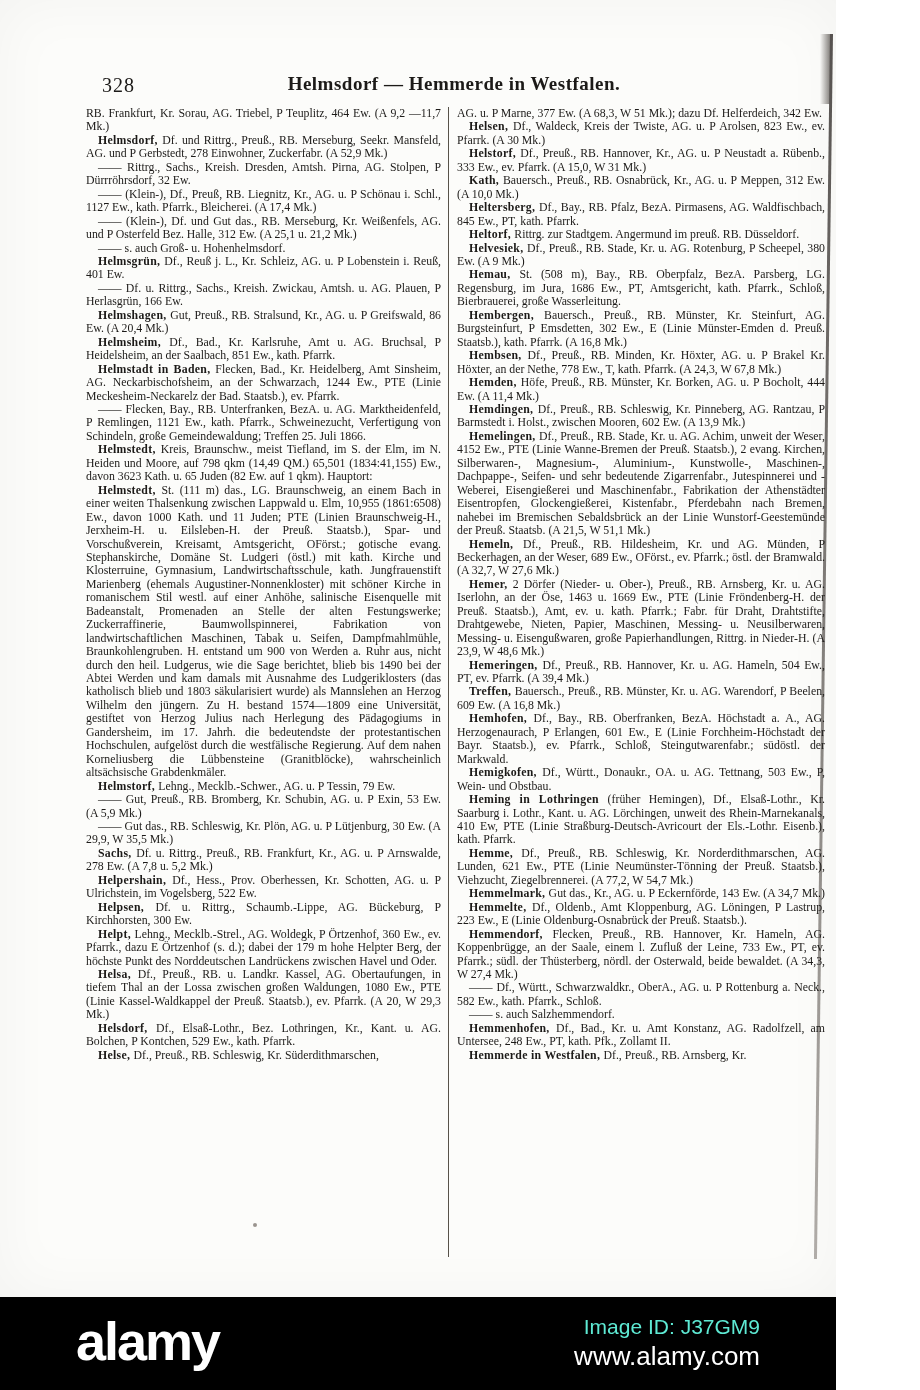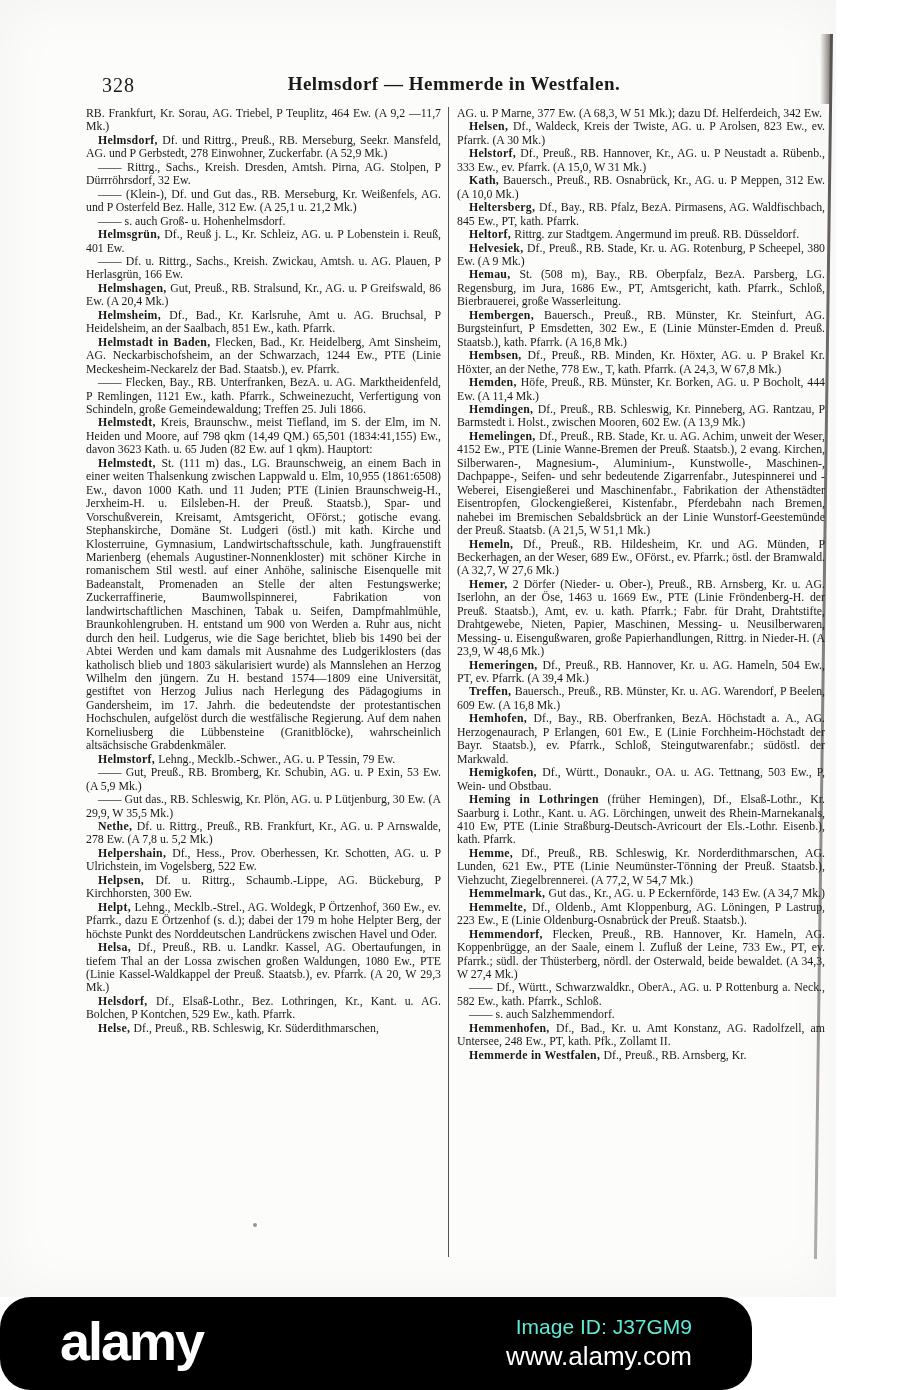--- a/index.html
+++ b/index.html
@@ -42,26 +42,25 @@
   .col-left  { padding-right:7px; }
   .col-right { border-left:1px solid #575249; padding-left:8px; width:377px; }
   .entry { text-indent:12px; }
   .entry.cont { text-indent:0; }
   .entry b.head { font-weight:bold; letter-spacing:0.3px; }
   .speck {
     position:absolute; left:253px; top:1223px; width:4px; height:4px;
     border-radius:50%; background:#9a948e;
   }
   .footer-bar {
-    position:absolute; left:0; top:1297px; width:752px; height:93px;
+    position:absolute; left:0; top:1297px; width:836px; height:93px;
     background:#000; color:#fff;
     display:flex; align-items:center; justify-content:space-between;
-    padding:0 60px;
+    padding:0 76px;
     font-family:"Liberation Sans", sans-serif;
-    border-radius:31px;
   }
   .alamy-logo {
     font-size:54px; font-weight:bold; letter-spacing:-2px; line-height:1;
     padding-bottom:6px;
   }
   .footer-right { text-align:right; line-height:1.25; }
   .image-id { font-size:21px; font-weight:normal; color:#5eead4; }
   .alamy-url { font-size:26px; font-weight:normal; }
 </style>
 </head>
@@ -74,34 +73,35 @@
     <div class="book-edge"></div>
 
     <div class="page-number">328</div>
     <div class="running-head">Helmsdorf — Hemmerde in Westfalen.</div>
 
     <div class="columns">
       <div class="col col-left">
           <p class="entry cont">RB. Frankfurt, Kr. Sorau, AG. Triebel, P Teuplitz, 464 Ew. (A 9,2 —11,7 Mk.)</p>
           <p class="entry"><b class="head">Helmsdorf, </b>Df. und Rittrg., Preuß., RB. Merseburg, Seekr. Mansfeld, AG. und P Gerbstedt, 278 Einwohner, Zuckerfabr. (A 52,9 Mk.)</p>
           <p class="entry">—— Rittrg., Sachs., Kreish. Dresden, Amtsh. Pirna, AG. Stolpen, P Dürrröhrsdorf, 32 Ew.</p>
+          <p class="entry">—— (Klein-), Df., Preuß, RB. Liegnitz, Kr., AG. u. P Schönau i. Schl., 1127 Ew., kath. Pfarrk., Bleicherei. (A 17,4 Mk.)</p>
           <p class="entry">—— (Klein-), Df. und Gut das., RB. Merseburg, Kr. Weißenfels, AG. und P Osterfeld Bez. Halle, 312 Ew. (A 25,1 u. 21,2 Mk.)</p>
           <p class="entry">—— s. auch Groß- u. Hohenhelmsdorf.</p>
           <p class="entry"><b class="head">Helmsgrün, </b>Df., Reuß j. L., Kr. Schleiz, AG. u. P Lobenstein i. Reuß, 401 Ew.</p>
           <p class="entry">—— Df. u. Rittrg., Sachs., Kreish. Zwickau, Amtsh. u. AG. Plauen, P Herlasgrün, 166 Ew.</p>
           <p class="entry"><b class="head">Helmshagen, </b>Gut, Preuß., RB. Stralsund, Kr., AG. u. P Greifswald, 86 Ew. (A 20,4 Mk.)</p>
           <p class="entry"><b class="head">Helmsheim, </b>Df., Bad., Kr. Karlsruhe, Amt u. AG. Bruchsal, P Heidelsheim, an der Saalbach, 851 Ew., kath. Pfarrk.</p>
           <p class="entry"><b class="head">Helmstadt in Baden, </b>Flecken, Bad., Kr. Heidelberg, Amt Sinsheim, AG. Neckarbischofsheim, an der Schwarzach, 1244 Ew., PTE (Linie Meckesheim-Neckarelz der Bad. Staatsb.), ev. Pfarrk.</p>
           <p class="entry">—— Flecken, Bay., RB. Unterfranken, BezA. u. AG. Marktheidenfeld, P Remlingen, 1121 Ew., kath. Pfarrk., Schweinezucht, Verfertigung von Schindeln, große Gemeindewaldung; Treffen 25. Juli 1866.</p>
           <p class="entry"><b class="head">Helmstedt, </b>Kreis, Braunschw., meist Tiefland, im S. der Elm, im N. Heiden und Moore, auf 798 qkm (14,49 QM.) 65,501 (1834:41,155) Ew., davon 3623 Kath. u. 65 Juden (82 Ew. auf 1 qkm). Hauptort:</p>
           <p class="entry"><b class="head">Helmstedt, </b>St. (111 m) das., LG. Braunschweig, an einem Bach in einer weiten Thalsenkung zwischen Lappwald u. Elm, 10,955 (1861:6508) Ew., davon 1000 Kath. und 11 Juden; PTE (Linien Braunschweig-H., Jerxheim-H. u. Eilsleben-H. der Preuß. Staatsb.), Spar- und Vorschußverein, Kreisamt, Amtsgericht, OFörst.; gotische evang. Stephanskirche, Domäne St. Ludgeri (östl.) mit kath. Kirche und Klosterruine, Gymnasium, Landwirtschaftsschule, kath. Jungfrauenstift Marienberg (ehemals Augustiner-Nonnenkloster) mit schöner Kirche in romanischem Stil westl. auf einer Anhöhe, salinische Eisenquelle mit Badeanstalt, Promenaden an Stelle der alten Festungswerke; Zuckerraffinerie, Baumwollspinnerei, Fabrikation von landwirtschaftlichen Maschinen, Tabak u. Seifen, Dampfmahlmühle, Braunkohlengruben. H. entstand um 900 von Werden a. Ruhr aus, nicht durch den heil. Ludgerus, wie die Sage berichtet, blieb bis 1490 bei der Abtei Werden und kam damals mit Ausnahme des Ludgeriklosters (das katholisch blieb und 1803 säkularisiert wurde) als Mannslehen an Herzog Wilhelm den jüngern. Zu H. bestand 1574—1809 eine Universität, gestiftet von Herzog Julius nach Herlegung des Pädagogiums in Gandersheim, im 17. Jahrh. die bedeutendste der protestantischen Hochschulen, aufgelöst durch die westfälische Regierung. Auf dem nahen Korneliusberg die Lübbensteine (Granitblöcke), wahrscheinlich altsächsische Grabdenkmäler.</p>
           <p class="entry"><b class="head">Helmstorf, </b>Lehng., Mecklb.-Schwer., AG. u. P Tessin, 79 Ew.</p>
           <p class="entry">—— Gut, Preuß., RB. Bromberg, Kr. Schubin, AG. u. P Exin, 53 Ew. (A 5,9 Mk.)</p>
           <p class="entry">—— Gut das., RB. Schleswig, Kr. Plön, AG. u. P Lütjenburg, 30 Ew. (A 29,9, W 35,5 Mk.)</p>
-          <p class="entry"><b class="head">Nethe, </b>Df. u. Rittrg., Preuß., RB. Frankfurt, Kr., AG. u. P Arnswalde, 278 Ew. (A 7,8 u. 5,2 Mk.)</p>
+          <p class="entry"><b class="head">Sachs, </b>Df. u. Rittrg., Preuß., RB. Frankfurt, Kr., AG. u. P Arnswalde, 278 Ew. (A 7,8 u. 5,2 Mk.)</p>
           <p class="entry"><b class="head">Helpershain, </b>Df., Hess., Prov. Oberhessen, Kr. Schotten, AG. u. P Ulrichstein, im Vogelsberg, 522 Ew.</p>
           <p class="entry"><b class="head">Helpsen, </b>Df. u. Rittrg., Schaumb.-Lippe, AG. Bückeburg, P Kirchhorsten, 300 Ew.</p>
           <p class="entry"><b class="head">Helpt, </b>Lehng., Mecklb.-Strel., AG. Woldegk, P Örtzenhof, 360 Ew., ev. Pfarrk., dazu E Örtzenhof (s. d.); dabei der 179 m hohe Helpter Berg, der höchste Punkt des Norddeutschen Landrückens zwischen Havel und Oder.</p>
           <p class="entry"><b class="head">Helsa, </b>Df., Preuß., RB. u. Landkr. Kassel, AG. Obertaufungen, in tiefem Thal an der Lossa zwischen großen Waldungen, 1080 Ew., PTE (Linie Kassel-Waldkappel der Preuß. Staatsb.), ev. Pfarrk. (A 20, W 29,3 Mk.)</p>
           <p class="entry"><b class="head">Helsdorf, </b>Df., Elsaß-Lothr., Bez. Lothringen, Kr., Kant. u. AG. Bolchen, P Kontchen, 529 Ew., kath. Pfarrk.</p>
           <p class="entry"><b class="head">Helse, </b>Df., Preuß., RB. Schleswig, Kr. Süderdithmarschen,</p>
         </div>
       <div class="col col-right">
           <p class="entry cont">AG. u. P Marne, 377 Ew. (A 68,3, W 51 Mk.); dazu Df. Helferdeich, 342 Ew.</p>
           <p class="entry"><b class="head">Helsen, </b>Df., Waldeck, Kreis der Twiste, AG. u. P Arolsen, 823 Ew., ev. Pfarrk. (A 30 Mk.)</p>

